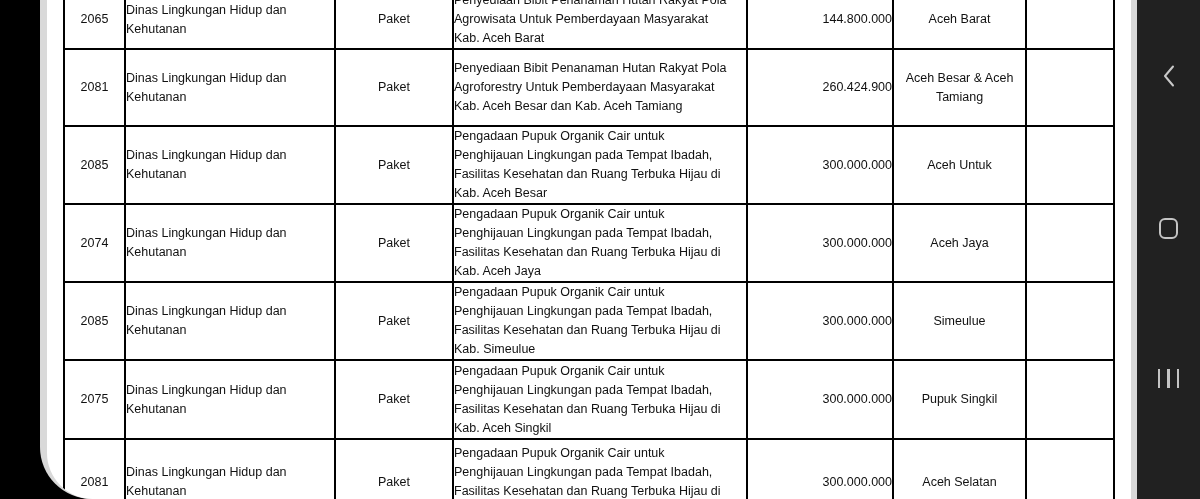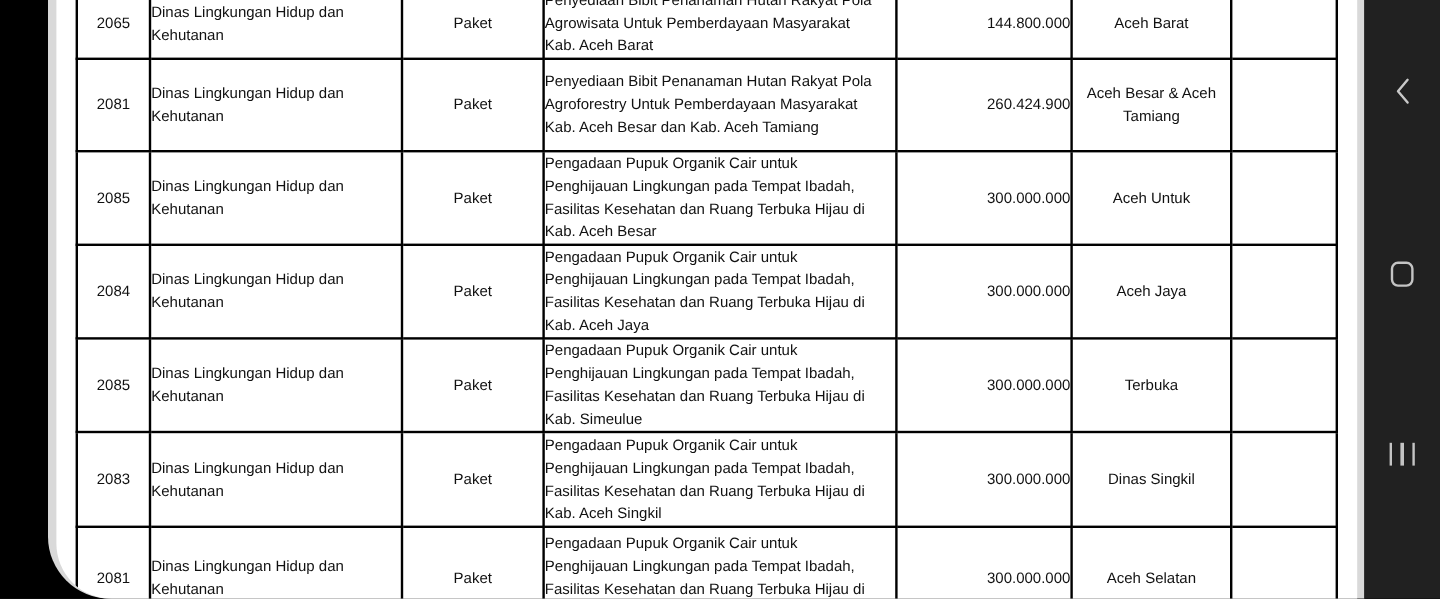--- a/index.html
+++ b/index.html
@@ -140,21 +140,21 @@
               <td class="cell-type">Paket</td>
               <td class="cell-description">Pengadaan Pupuk Organik Cair untuk
 Penghijauan Lingkungan pada Tempat Ibadah,
 Fasilitas Kesehatan dan Ruang Terbuka Hijau di
 Kab. Aceh Besar</td>
               <td class="cell-amount">300.000.000</td>
               <td class="cell-location">Aceh Untuk</td>
               <td class="cell-extra"></td>
             </tr>
             <tr style="height: 77px;">
-              <td class="cell-no">2084</td>
+              <td class="cell-no">2074</td>
               <td class="cell-agency">Dinas Lingkungan Hidup dan
 Kehutanan</td>
               <td class="cell-type">Paket</td>
               <td class="cell-description">Pengadaan Pupuk Organik Cair untuk
 Penghijauan Lingkungan pada Tempat Ibadah,
 Fasilitas Kesehatan dan Ruang Terbuka Hijau di
 Kab. Aceh Jaya</td>
               <td class="cell-amount">300.000.000</td>
               <td class="cell-location">Aceh Jaya</td>
               <td class="cell-extra"></td>
@@ -162,34 +162,34 @@
             <tr style="height: 76px;">
               <td class="cell-no">2085</td>
               <td class="cell-agency">Dinas Lingkungan Hidup dan
 Kehutanan</td>
               <td class="cell-type">Paket</td>
               <td class="cell-description">Pengadaan Pupuk Organik Cair untuk
 Penghijauan Lingkungan pada Tempat Ibadah,
 Fasilitas Kesehatan dan Ruang Terbuka Hijau di
 Kab. Simeulue</td>
               <td class="cell-amount">300.000.000</td>
-              <td class="cell-location">Terbuka</td>
+              <td class="cell-location">Simeulue</td>
               <td class="cell-extra"></td>
             </tr>
             <tr style="height: 79px;">
-              <td class="cell-no">2083</td>
+              <td class="cell-no">2075</td>
               <td class="cell-agency">Dinas Lingkungan Hidup dan
 Kehutanan</td>
               <td class="cell-type">Paket</td>
               <td class="cell-description">Pengadaan Pupuk Organik Cair untuk
 Penghijauan Lingkungan pada Tempat Ibadah,
 Fasilitas Kesehatan dan Ruang Terbuka Hijau di
 Kab. Aceh Singkil</td>
               <td class="cell-amount">300.000.000</td>
-              <td class="cell-location">Dinas Singkil</td>
+              <td class="cell-location">Pupuk Singkil</td>
               <td class="cell-extra"></td>
             </tr>
             <tr style="height: 86px;">
               <td class="cell-no">2081</td>
               <td class="cell-agency">Dinas Lingkungan Hidup dan
 Kehutanan</td>
               <td class="cell-type">Paket</td>
               <td class="cell-description">Pengadaan Pupuk Organik Cair untuk
 Penghijauan Lingkungan pada Tempat Ibadah,
 Fasilitas Kesehatan dan Ruang Terbuka Hijau di

